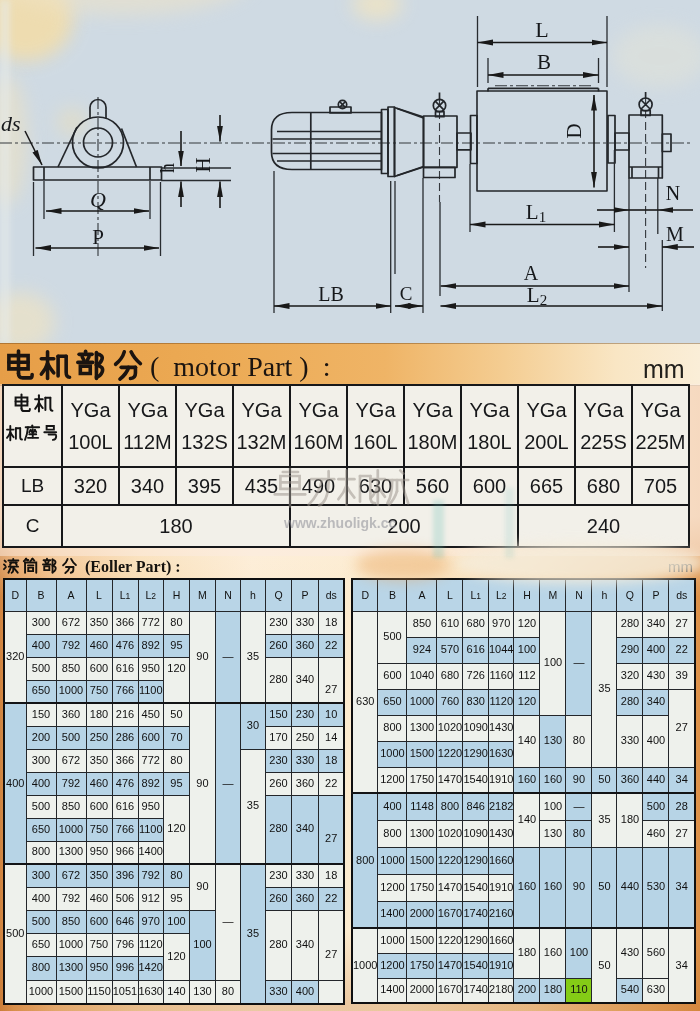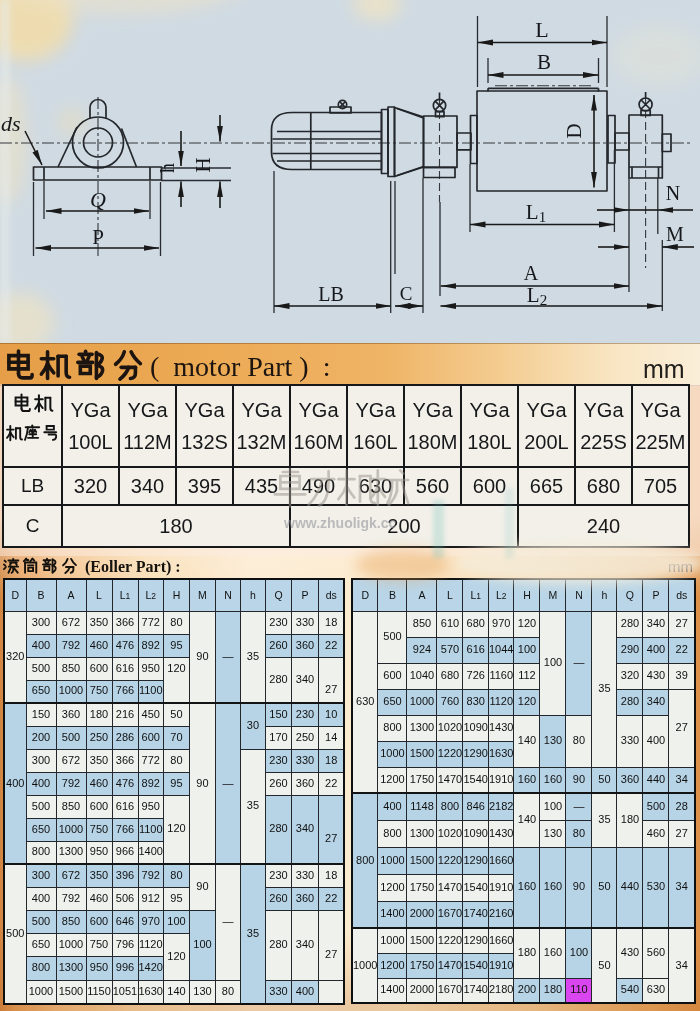--- a/index.html
+++ b/index.html
@@ -779,21 +779,21 @@
 <td style="background:#b7d4e6">1910</td>
 </tr>
 <tr style="height:25px">
 <td style="background:#eef1ec">1400</td>
 <td style="background:#eef1ec">2000</td>
 <td style="background:#eef1ec">1670</td>
 <td style="background:#eef1ec">1740</td>
 <td style="background:#eef1ec">2180</td>
 <td style="background:#b7d4e6">200</td>
 <td style="background:#b7d4e6">180</td>
-<td style="background:#d946ef">110</td>
+<td style="background:#84cc16">110</td>
 <td style="background:#b7d4e6">540</td>
 <td style="background:#eef1ec">630</td>
 </tr>
 </tbody>
   </table>
 <svg width="260" height="70" viewBox="0 0 260 70" style="position:absolute;left:268;top:468;opacity:.62">
 
 <g transform="translate(2.0 0.0) scale(0.4000)" fill="none" stroke="#9c948c" stroke-width="6.75" stroke-linecap="round" opacity="0.85">
       <path d="M50 2 V12"></path>
       <path d="M32 10 H70"></path>

